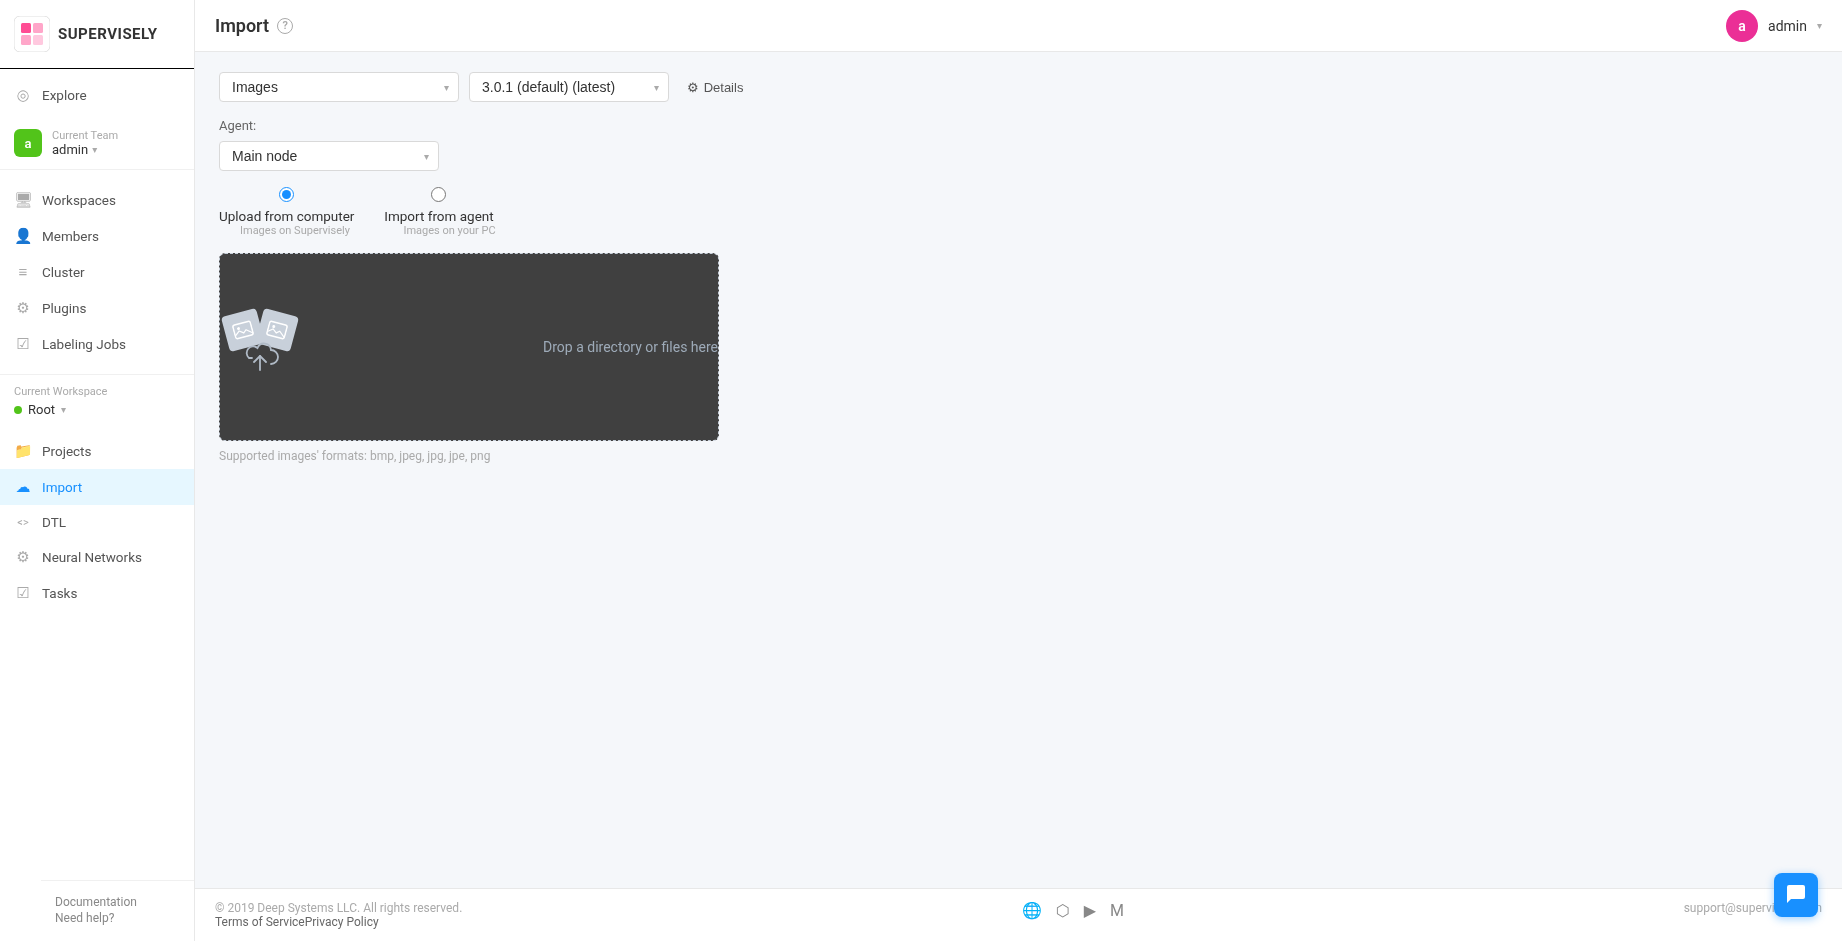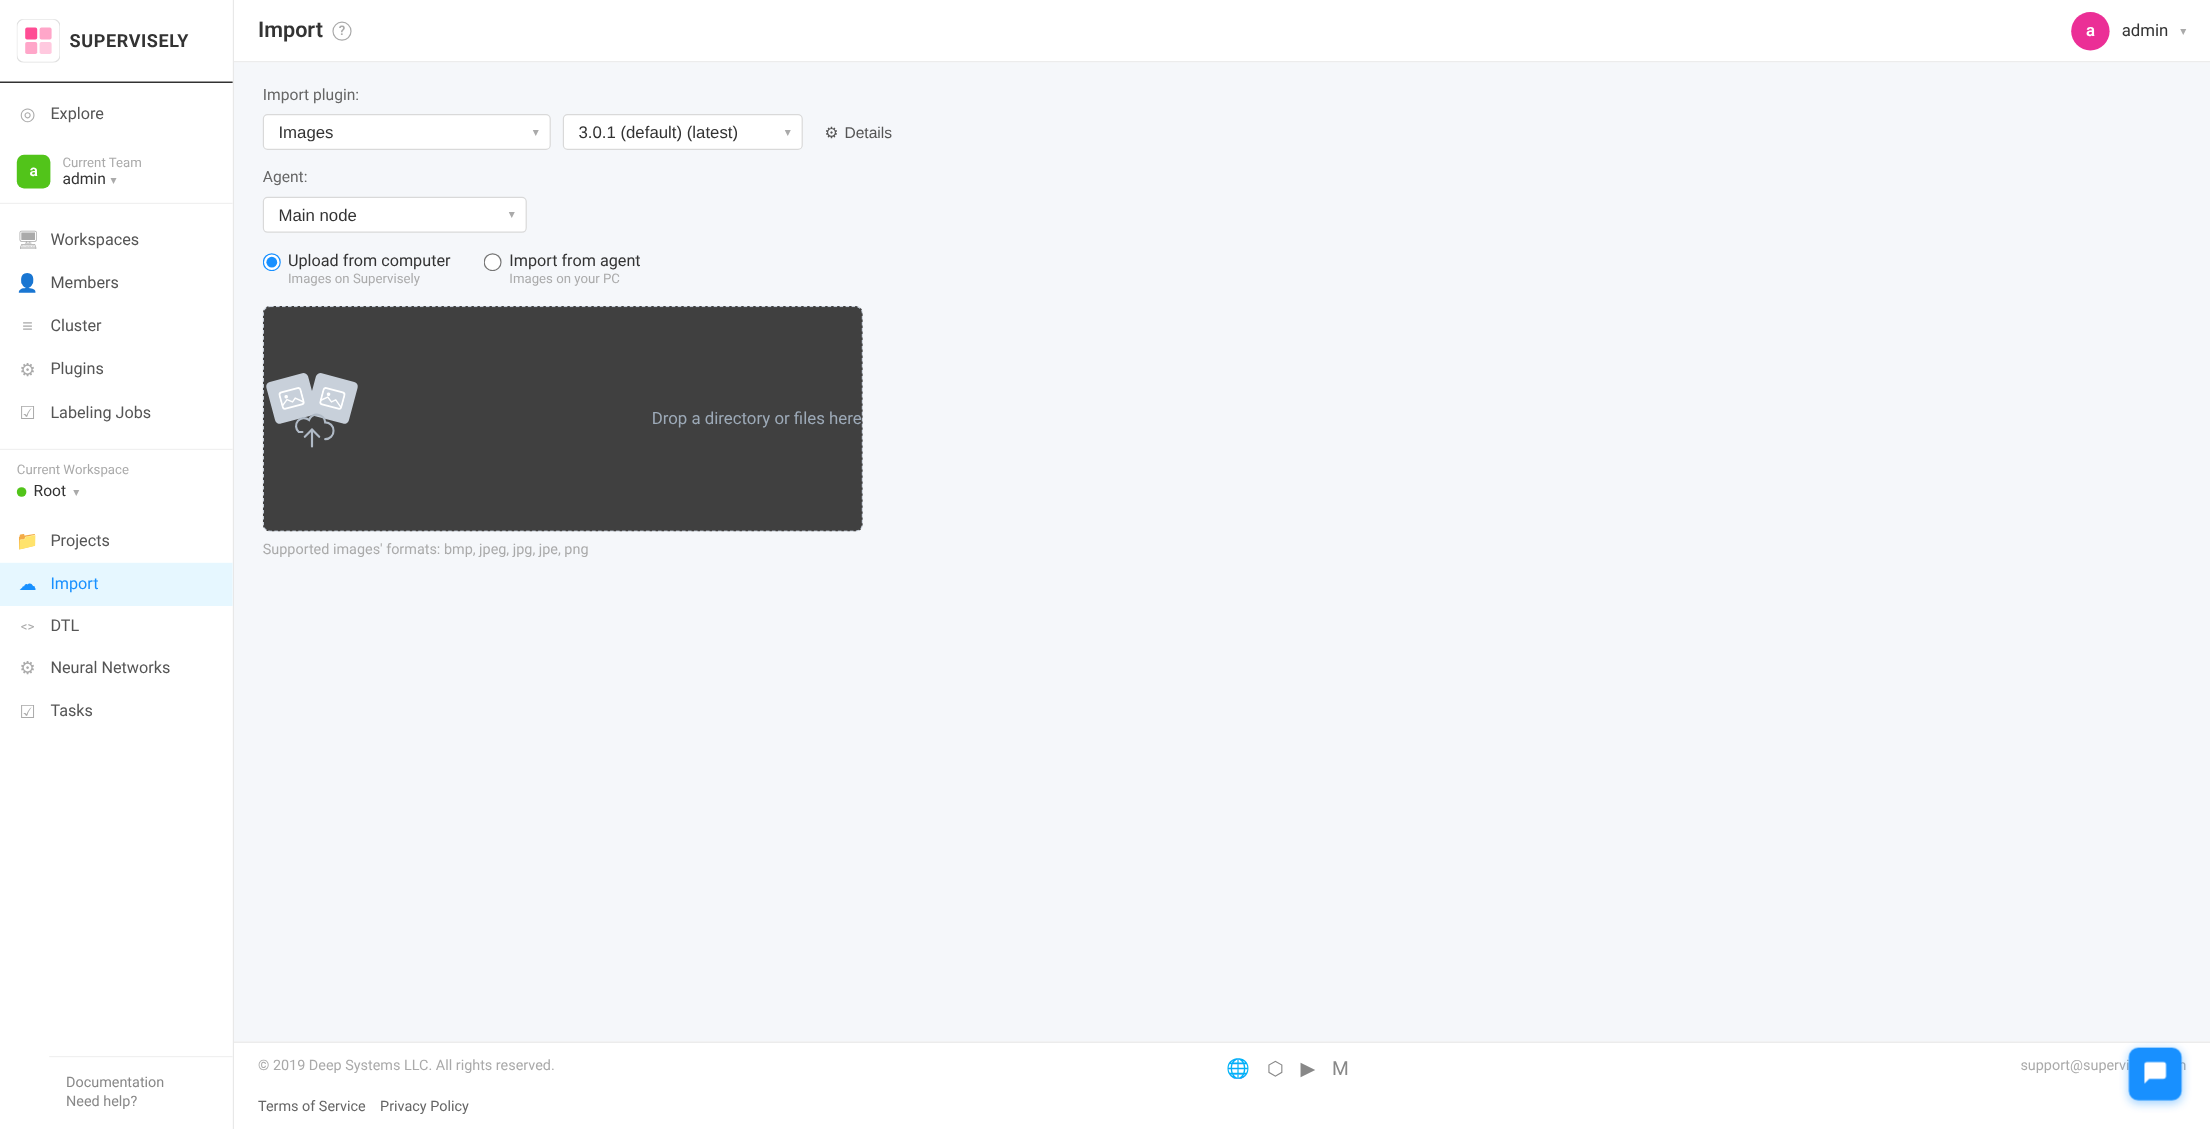--- a/index.html
+++ b/index.html
@@ -224,20 +224,21 @@
     }
     .radio-option {
       display: flex;
       flex-direction: column;
       cursor: pointer;
     }
     .radio-label-row {
       display: flex;
       align-items: center;
       gap: 6px;
+      flex-direction: column;
     }
     .radio-input {
       width: 15px;
       height: 15px;
       accent-color: #1890ff;
     }
     .radio-title {
       font-size: 13.5px;
       color: #333;
     }
@@ -301,21 +302,21 @@
     
     .page-footer {
       background: #fff;
       border-top: 1px solid #e8e8e8;
       padding: 12px 20px;
       display: flex;
       align-items: flex-start;
       justify-content: space-between;
     }
     .footer-left { font-size: 12px; color: #aaa; }
-    .footer-links { display: flex; gap: 12px; margin-top: 20px; }
+    .footer-links { display: flex; margin-top: 0; }
     .footer-links a { font-size: 12px; color: #666; text-decoration: none; }
     .footer-icons { display: flex; gap: 14px; align-items: center; }
     .footer-icon { color: #888; font-size: 16px; cursor: pointer; }
     .footer-right { font-size: 12px; color: #aaa; }
 
     
     .chat-btn {
       position: fixed;
       bottom: 24px;
       right: 24px;
@@ -440,21 +441,20 @@
     </div>
     <div class="user-area">
       <div class="user-avatar">a</div>
       <span class="user-name">admin</span>
       <span class="chevron-down">▾</span>
     </div>
   </div>
 
   <div class="content-area">
 
-    <div class="form-label">Import plugin:</div>
     <div class="form-row">
       <div class="select-wrapper">
         <select class="custom-select select-plugin">
           <option>Images</option>
         </select>
         <span class="select-arrow">▾</span>
       </div>
       <div class="select-wrapper">
         <select class="custom-select select-version">
           <option>3.0.1 (default) (latest)</option>

